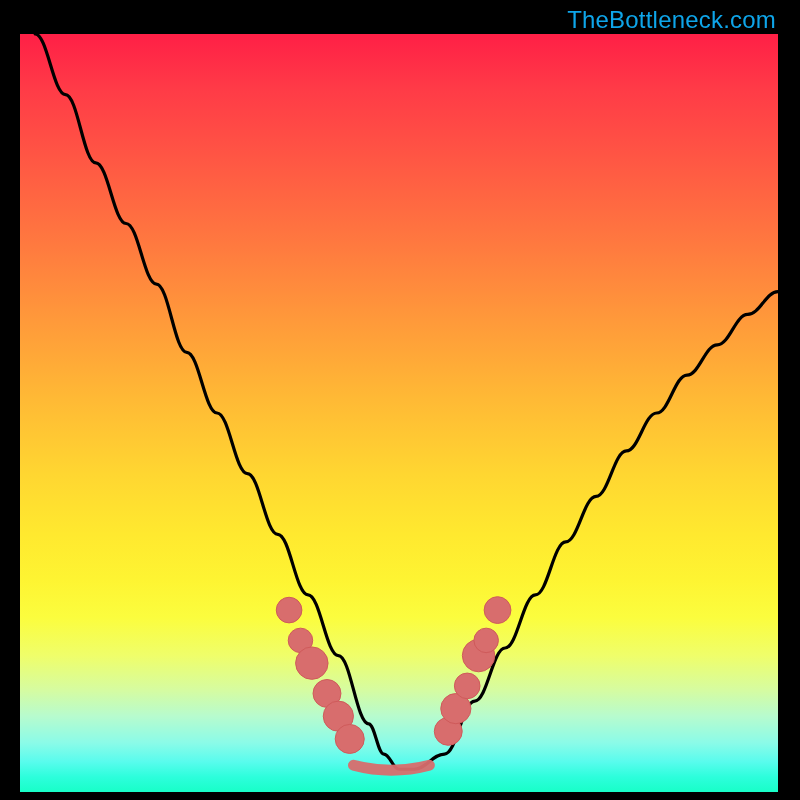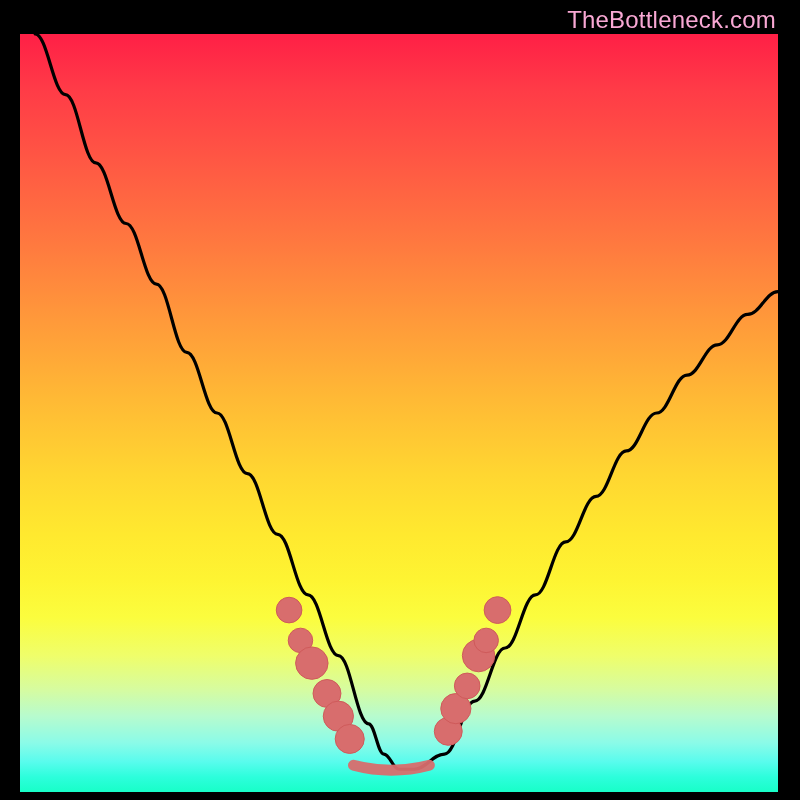--- a/index.html
+++ b/index.html
@@ -43,21 +43,21 @@
       #8bfbe8 93.5%,
       #59fced 96%,
       #2dfedc 98%,
       #18ffc8 100%
     );
   }
   .watermark {
     position: absolute;
     top: 6px;
     right: 24px;
-    color: #f9a8d4;
+    color: #0ea5e9;
     font-size: 24px;
     font-weight: 400;
     letter-spacing: 0.2px;
   }
   svg.overlay {
     position: absolute;
     left: 0;
     top: 0;
     width: 758px;
     height: 758px;

